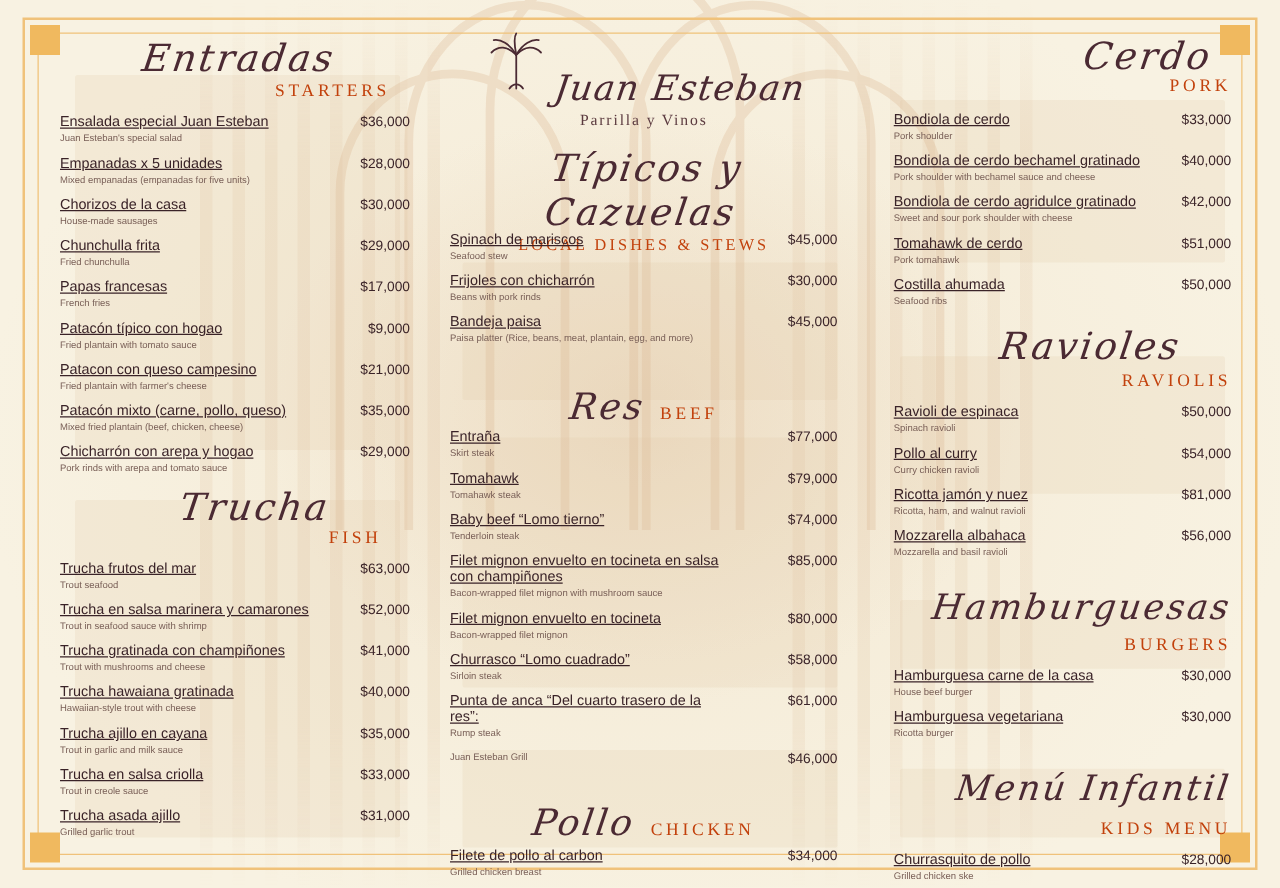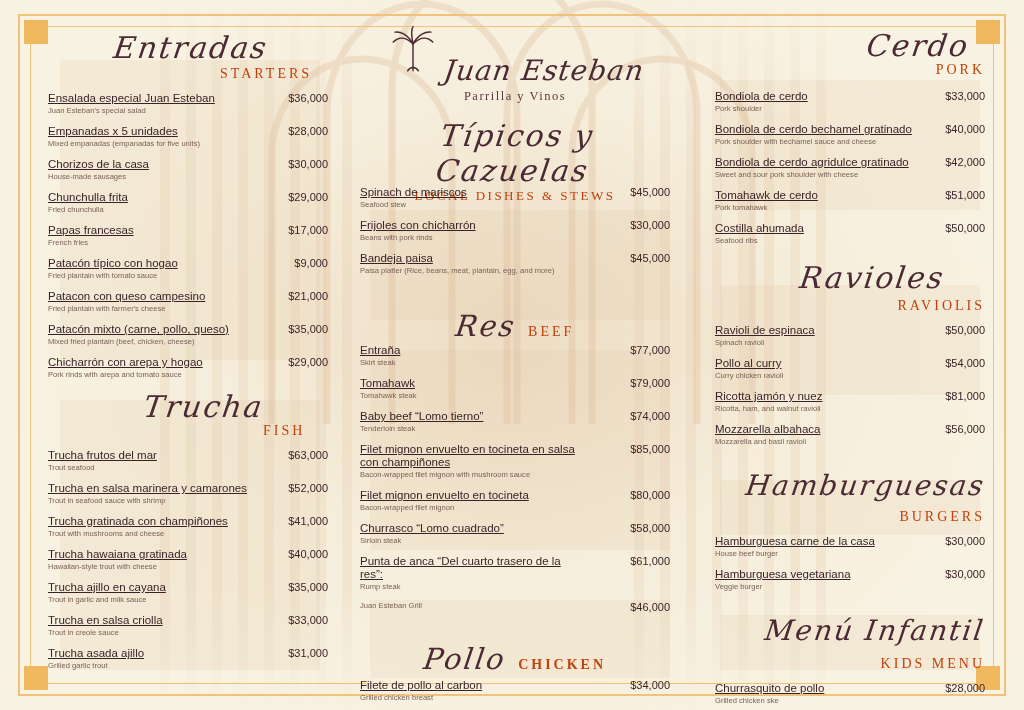--- a/index.html
+++ b/index.html
@@ -340,21 +340,21 @@
           <div class="price">$61,000</div>
         </div>
       <div class="item">
           <div class="desc">Juan Esteban Grill</div>
           <div class="price">$46,000</div>
         </div>
     </div>
 
     <div class="sec-head center" style="height:48px;margin-top:10px;">
       <div class="s1" style="font-size:29px;">Pollo</div>
-      <div class="s2" style="font-size:14px;font-weight:bold;">CHICKEN</div>
+      <div class="s2" style="font-size:14px;">CHICKEN</div>
     </div>
 
     <div>
       <div class="item">
           <div class="name">Filete de pollo al carbon</div>
           <div class="desc">Grilled chicken breast</div>
           <div class="price">$34,000</div>
         </div>
 
     </div>
@@ -429,21 +429,21 @@
     </div>
 
     <div>
       <div class="item">
           <div class="name">Hamburguesa carne de la casa</div>
           <div class="desc">House beef burger</div>
           <div class="price">$30,000</div>
         </div>
       <div class="item">
           <div class="name">Hamburguesa vegetariana</div>
-          <div class="desc">Veggie burger</div>
+          <div class="desc">Ricotta burger</div>
           <div class="price">$30,000</div>
         </div>
     </div>
 
     <div class="sec-head right" style="height:58px;margin-top:22px;">
       <div class="s1" style="font-size:28px;">Menú Infantil</div>
       <div class="s2" style="right:0;bottom:0;">KIDS MENU</div>
     </div>
 
     <div>

